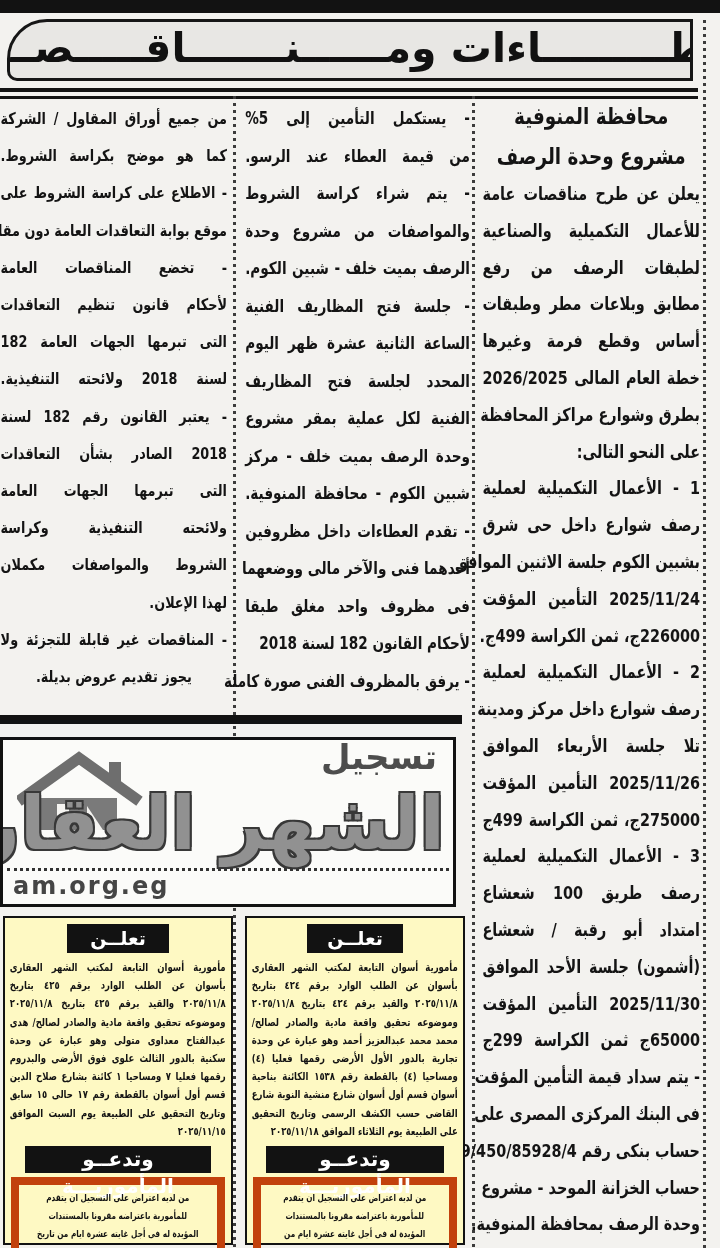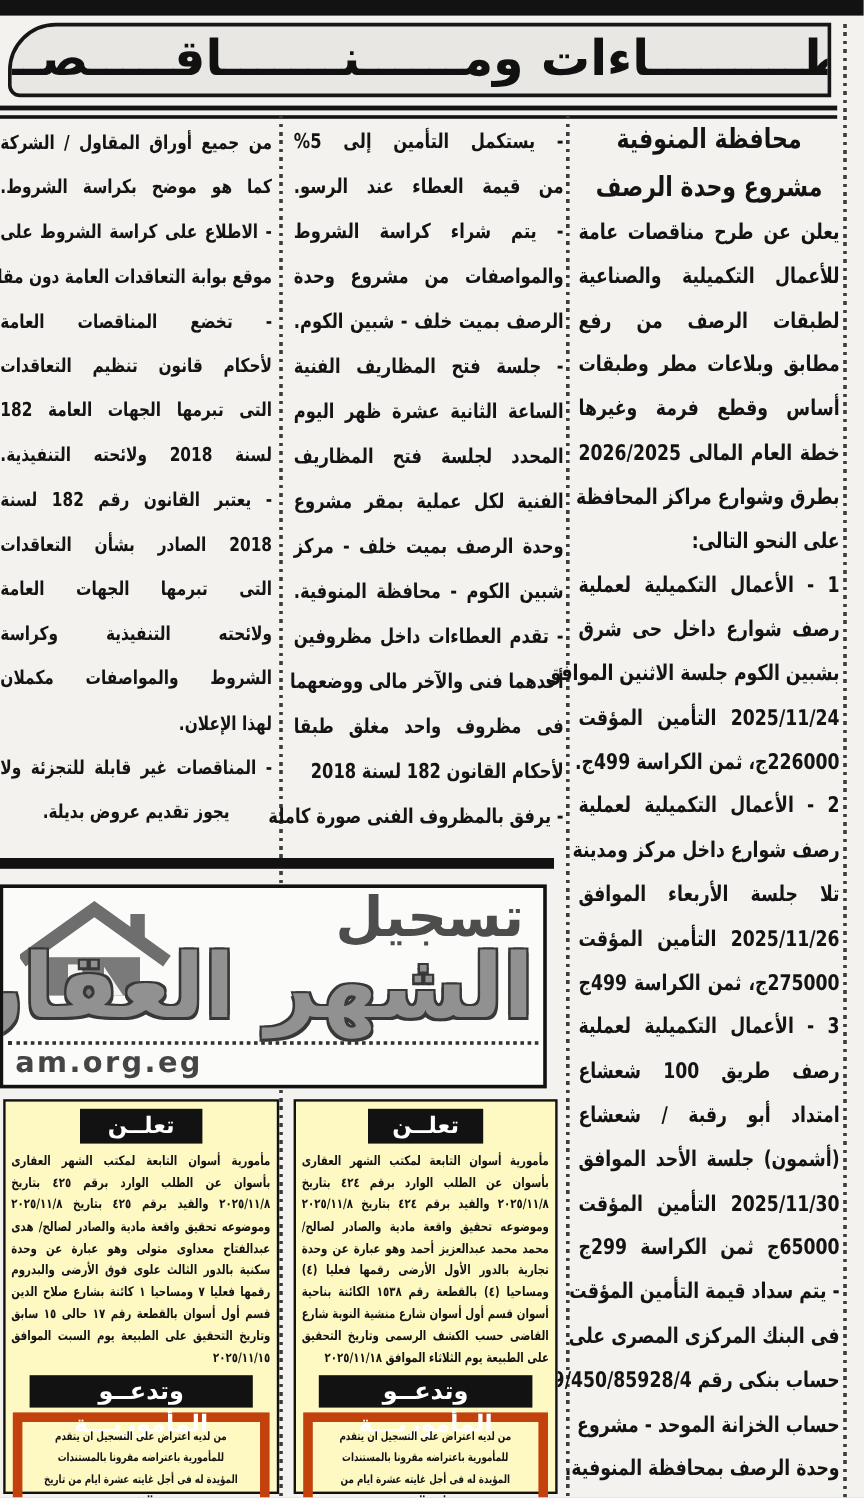--- a/index.html
+++ b/index.html
@@ -58,21 +58,21 @@
   
   .divbar{position:absolute;top:715px;right:258px;width:462px;height:9px;background:#121212;}
 
   
   .logo-box{
     position:absolute;top:737px;right:264px;width:456px;height:170px;
     border:3px solid #121212;background:#fbfbf9;box-sizing:border-box;overflow:hidden;
   }
   .logo-top{
     position:absolute;top:0px;right:16px;
-    font-size:46px;font-weight:bold;color:#4d4d4d;line-height:1.05;
+    font-size:34px;font-weight:bold;color:#4d4d4d;line-height:1.05;
   }
   .logo-main{
     position:absolute;top:46px;right:8px;
     font-size:74px;font-weight:bold;line-height:1;white-space:nowrap;
     color:#919191;
     text-shadow:2px 2px 0 #383838,-2px -2px 0 #383838,2px -2px 0 #383838,-2px 2px 0 #383838;
   }
   .logo-house{position:absolute;top:8px;left:14px;}
   .logo-dots{position:absolute;bottom:33px;left:4px;right:4px;height:0;border-top:3px dotted #333;}
   .logo-url{

